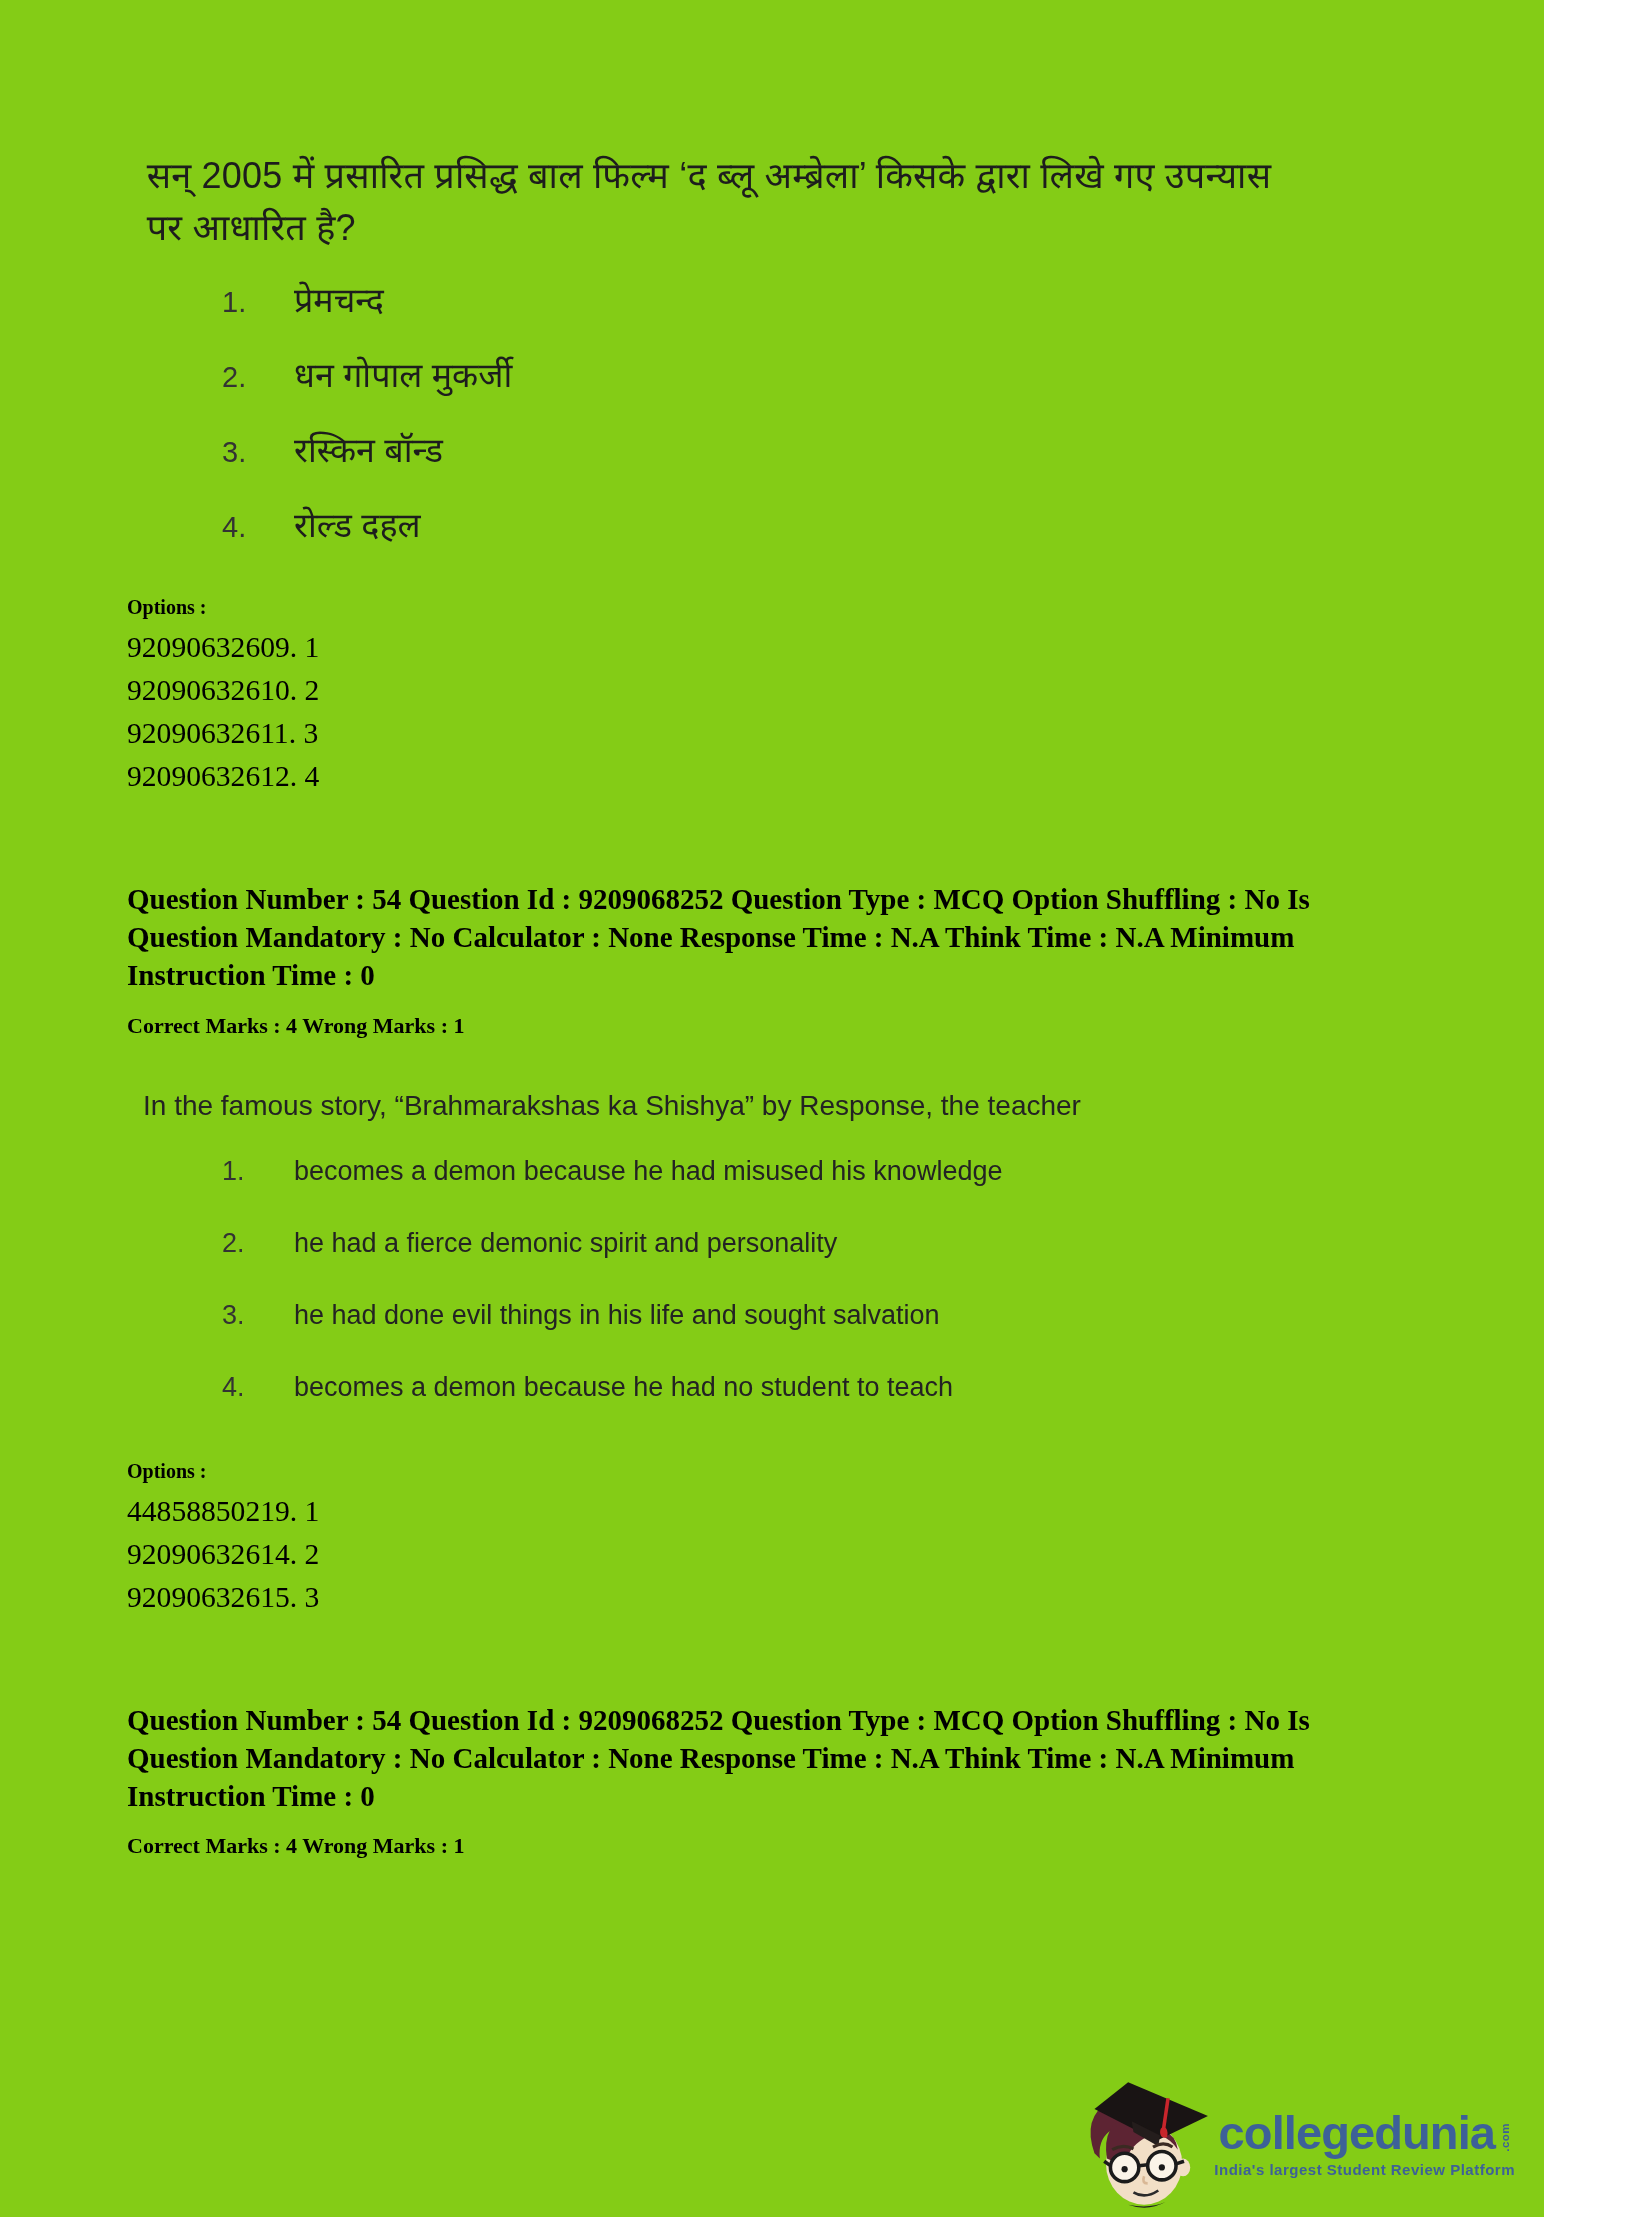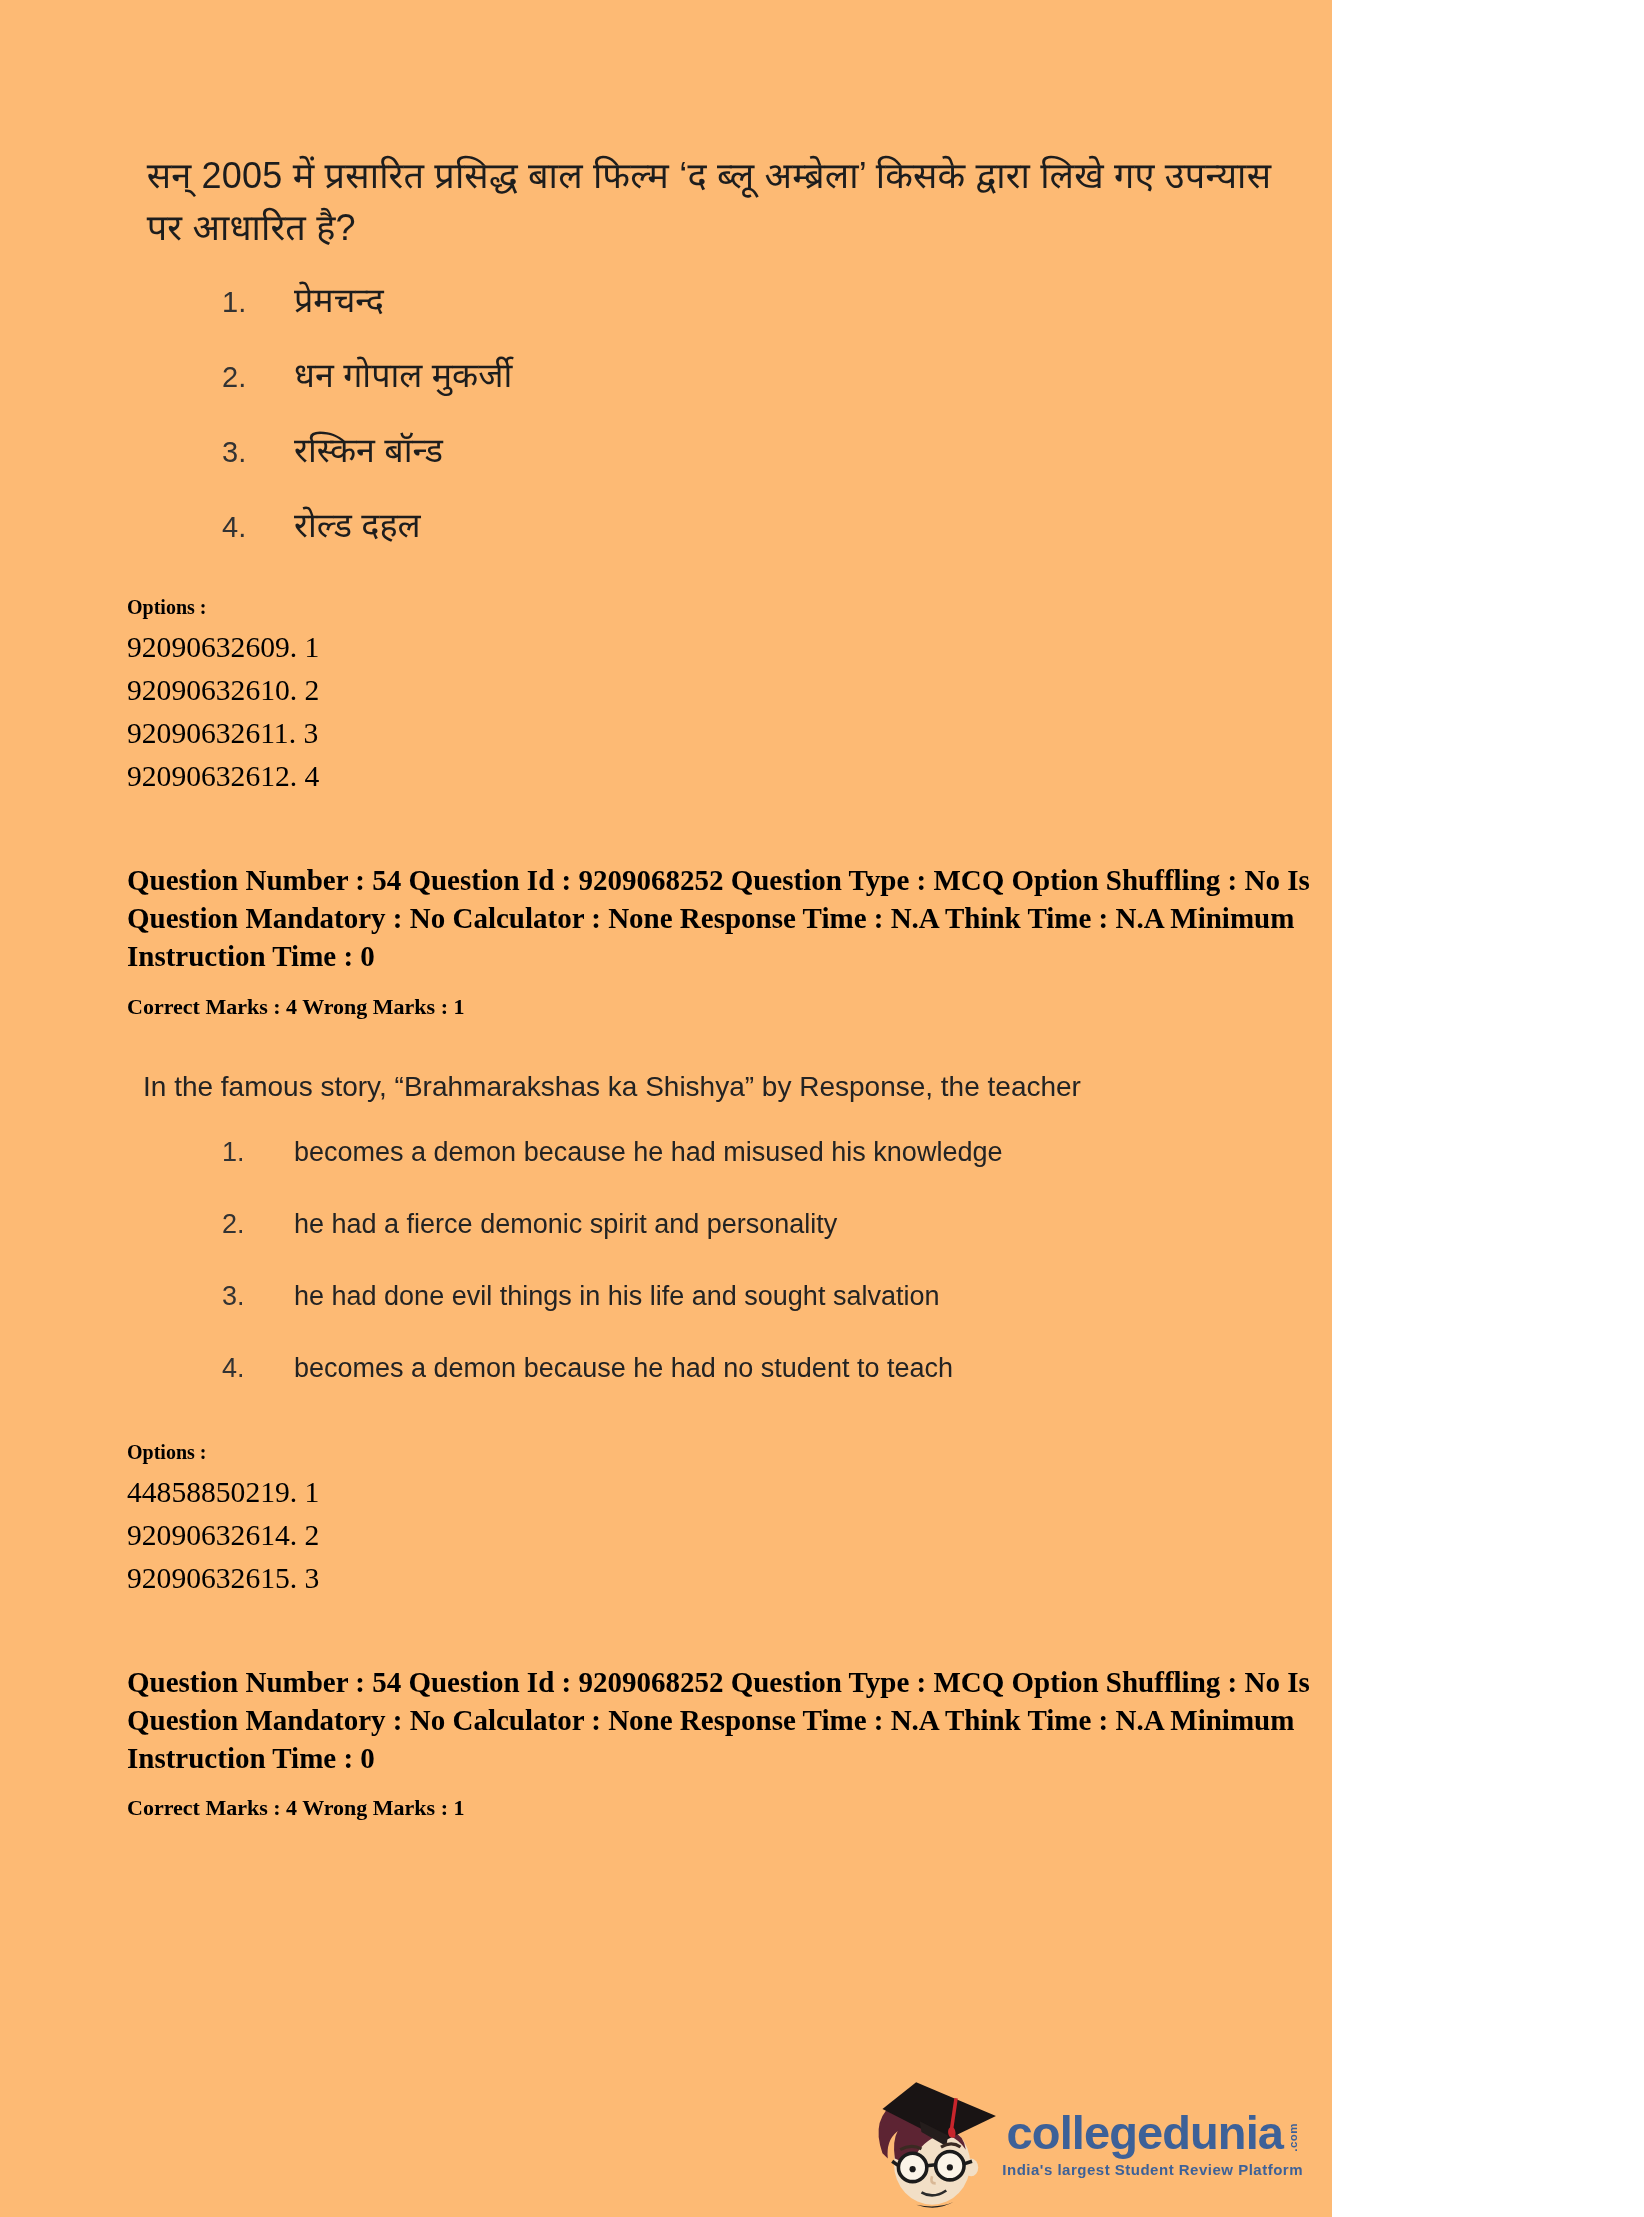--- a/index.html
+++ b/index.html
@@ -2,23 +2,23 @@
 <html style="font-size:14.3px"><head>
 <meta charset="utf-8">
 <style>
   html, body {
     margin: 0;
     padding: 0;
     background: #ffffff;
   }
   .page {
     position: relative;
-    width: 1332px;
+    width: 1544px;
     height: 2217px;
-    background: #fdba74;
+    background: #84cc16;
     overflow: hidden;
     font-family: "Liberation Serif", serif;
     color: #000000;
   }
   .content {
     position: absolute;
     left: 127px;
     top: 0;
     width: 1415px;
   }
@@ -91,21 +91,21 @@
   .options-heading-2 { margin-top: 47px; }
   .option-id {
     font-family: "Liberation Serif", serif;
     font-size: 29.6px;
     line-height: 43px;
     margin: 0;
     color: #000000;
   }
 
   
-  .meta-block { margin-top: 63px; }
+  .meta-block { margin-top: 82px; }
   .meta-line {
     font-family: "Liberation Serif", serif;
     font-weight: bold;
     font-size: 29px;
     line-height: 38px;
     margin: 0;
     color: #000000;
   }
   .marks-line {
     font-family: "Liberation Serif", serif;

